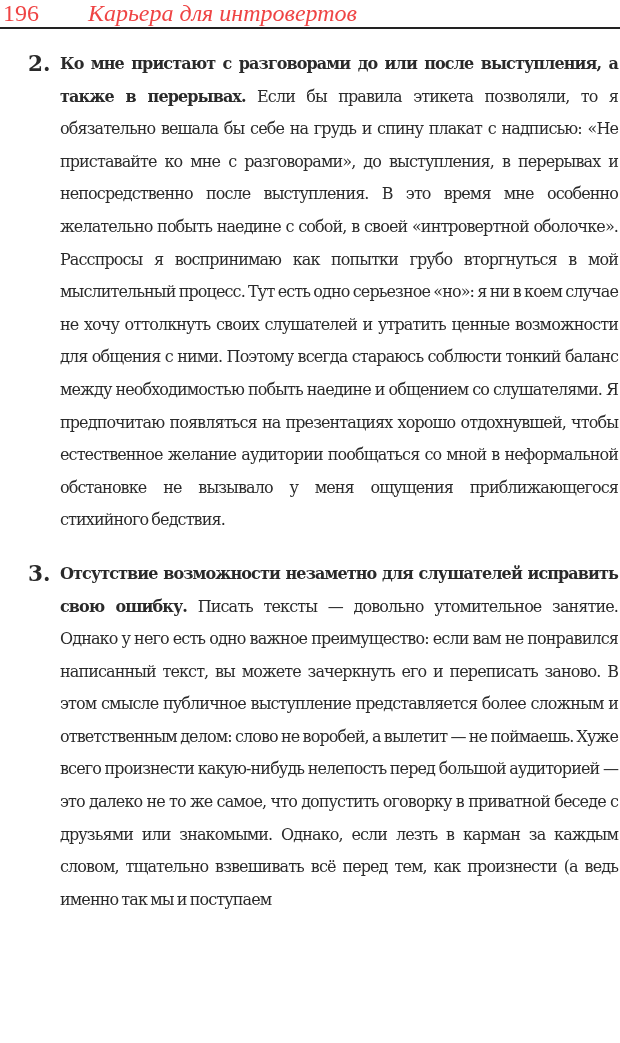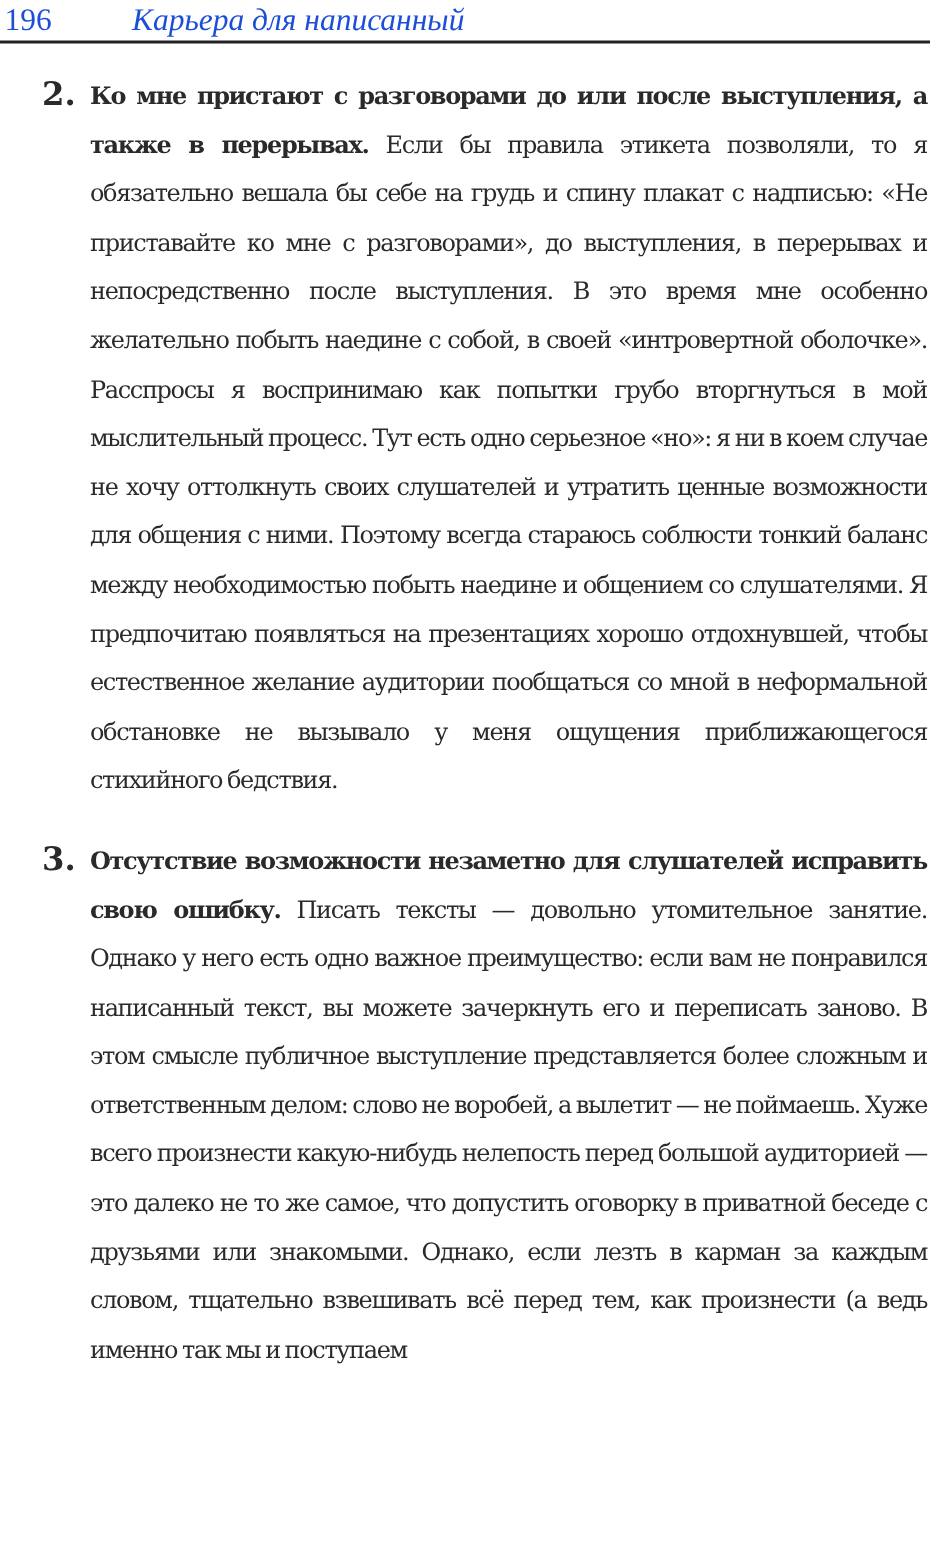--- a/index.html
+++ b/index.html
@@ -5,21 +5,21 @@
     html, body { margin: 0; padding: 0; background: #ffffff; }
     body {
       width: 620px; height: 1043px; overflow: hidden; position: relative;
       color: #2a2a2a;
       font-family: "DejaVu Serif", "Liberation Serif", serif;
     }
     .header {
       position: absolute; left: 0; top: 0; width: 620px; height: 27px;
       border-bottom: 2px solid #222;
       font-family: "Liberation Serif", "DejaVu Serif", serif;
-      font-size: 21px; line-height: 26px; color: #1d4ed8;
+      font-size: 24px; line-height: 26px; color: #ef4444;
     }
     .page-num { position: absolute; left: 3px; top: 0; }
     .running-title { position: absolute; left: 88px; top: 0; font-style: italic; }
     .list { position: absolute; left: 0; top: 48px; width: 620px; }
     .item { position: relative; padding-left: 60px; padding-right: 2px; margin-bottom: 21px; }
     .num {
       position: absolute; left: 28px; top: 0;
       font-weight: bold; font-size: 21.5px; line-height: 32.6px;
       font-family: "DejaVu Serif", serif;
     }
@@ -30,21 +30,21 @@
       letter-spacing: -0.9px; word-spacing: -1px;
       hyphens: manual;
     }
     .para b { font-weight: bold; }
   </style>
 </head>
 <body>
 
 <div class="header">
   <span class="page-num">196</span>
-  <span class="running-title">Карьера для написанный</span>
+  <span class="running-title">Карьера для интровертов</span>
 </div>
 
 <div class="list">
   <div class="item">
     <span class="num">2.</span>
     <p class="para"><b>Ко мне пристают с разговорами до или после выступления, а также в перерывах.</b><span> Если бы правила этикета позволяли, то я обязательно вешала бы себе на грудь и спину плакат с надписью: «Не приставайте ко мне с разговорами», до выступления, в перерывах и непосредственно после выступления. В это время мне особенно желательно побыть наедине с собой, в своей «интровертной оболочке». Расспросы я воспринимаю как попытки грубо вторгнуться в мой мыслительный процесс. Тут есть одно серьезное «но»: я ни в коем случае не хочу оттолкнуть своих слушателей и утратить ценные возможности для общения с ними. Поэтому всегда стараюсь соблюсти тонкий баланс между необходимостью побыть наедине и общением со слушателями. Я предпочитаю появляться на презентациях хорошо отдохнувшей, чтобы естественное желание аудитории пообщаться со мной в неформальной обстановке не вызывало у меня ощущения приближающегося стихийного бедствия.</span></p>
   </div>
   <div class="item">
     <span class="num">3.</span>
     <p class="para"><b>Отсутствие возможности незаметно для слушателей исправить свою ошибку.</b><span> Писать тексты — довольно утомительное занятие. Однако у него есть одно важное преимущество: если вам не понравился написанный текст, вы можете зачеркнуть его и переписать заново. В этом смысле публичное выступление представляется более сложным и ответственным делом: слово не воробей, а вылетит — не поймаешь. Хуже всего произнести какую-нибудь нелепость перед большой аудиторией — это далеко не то же самое, что допустить оговорку в приватной беседе с друзьями или знакомыми. Однако, если лезть в карман за каждым словом, тщательно взвешивать всё перед тем, как произнести (а ведь именно так мы и поступаем</span></p>

